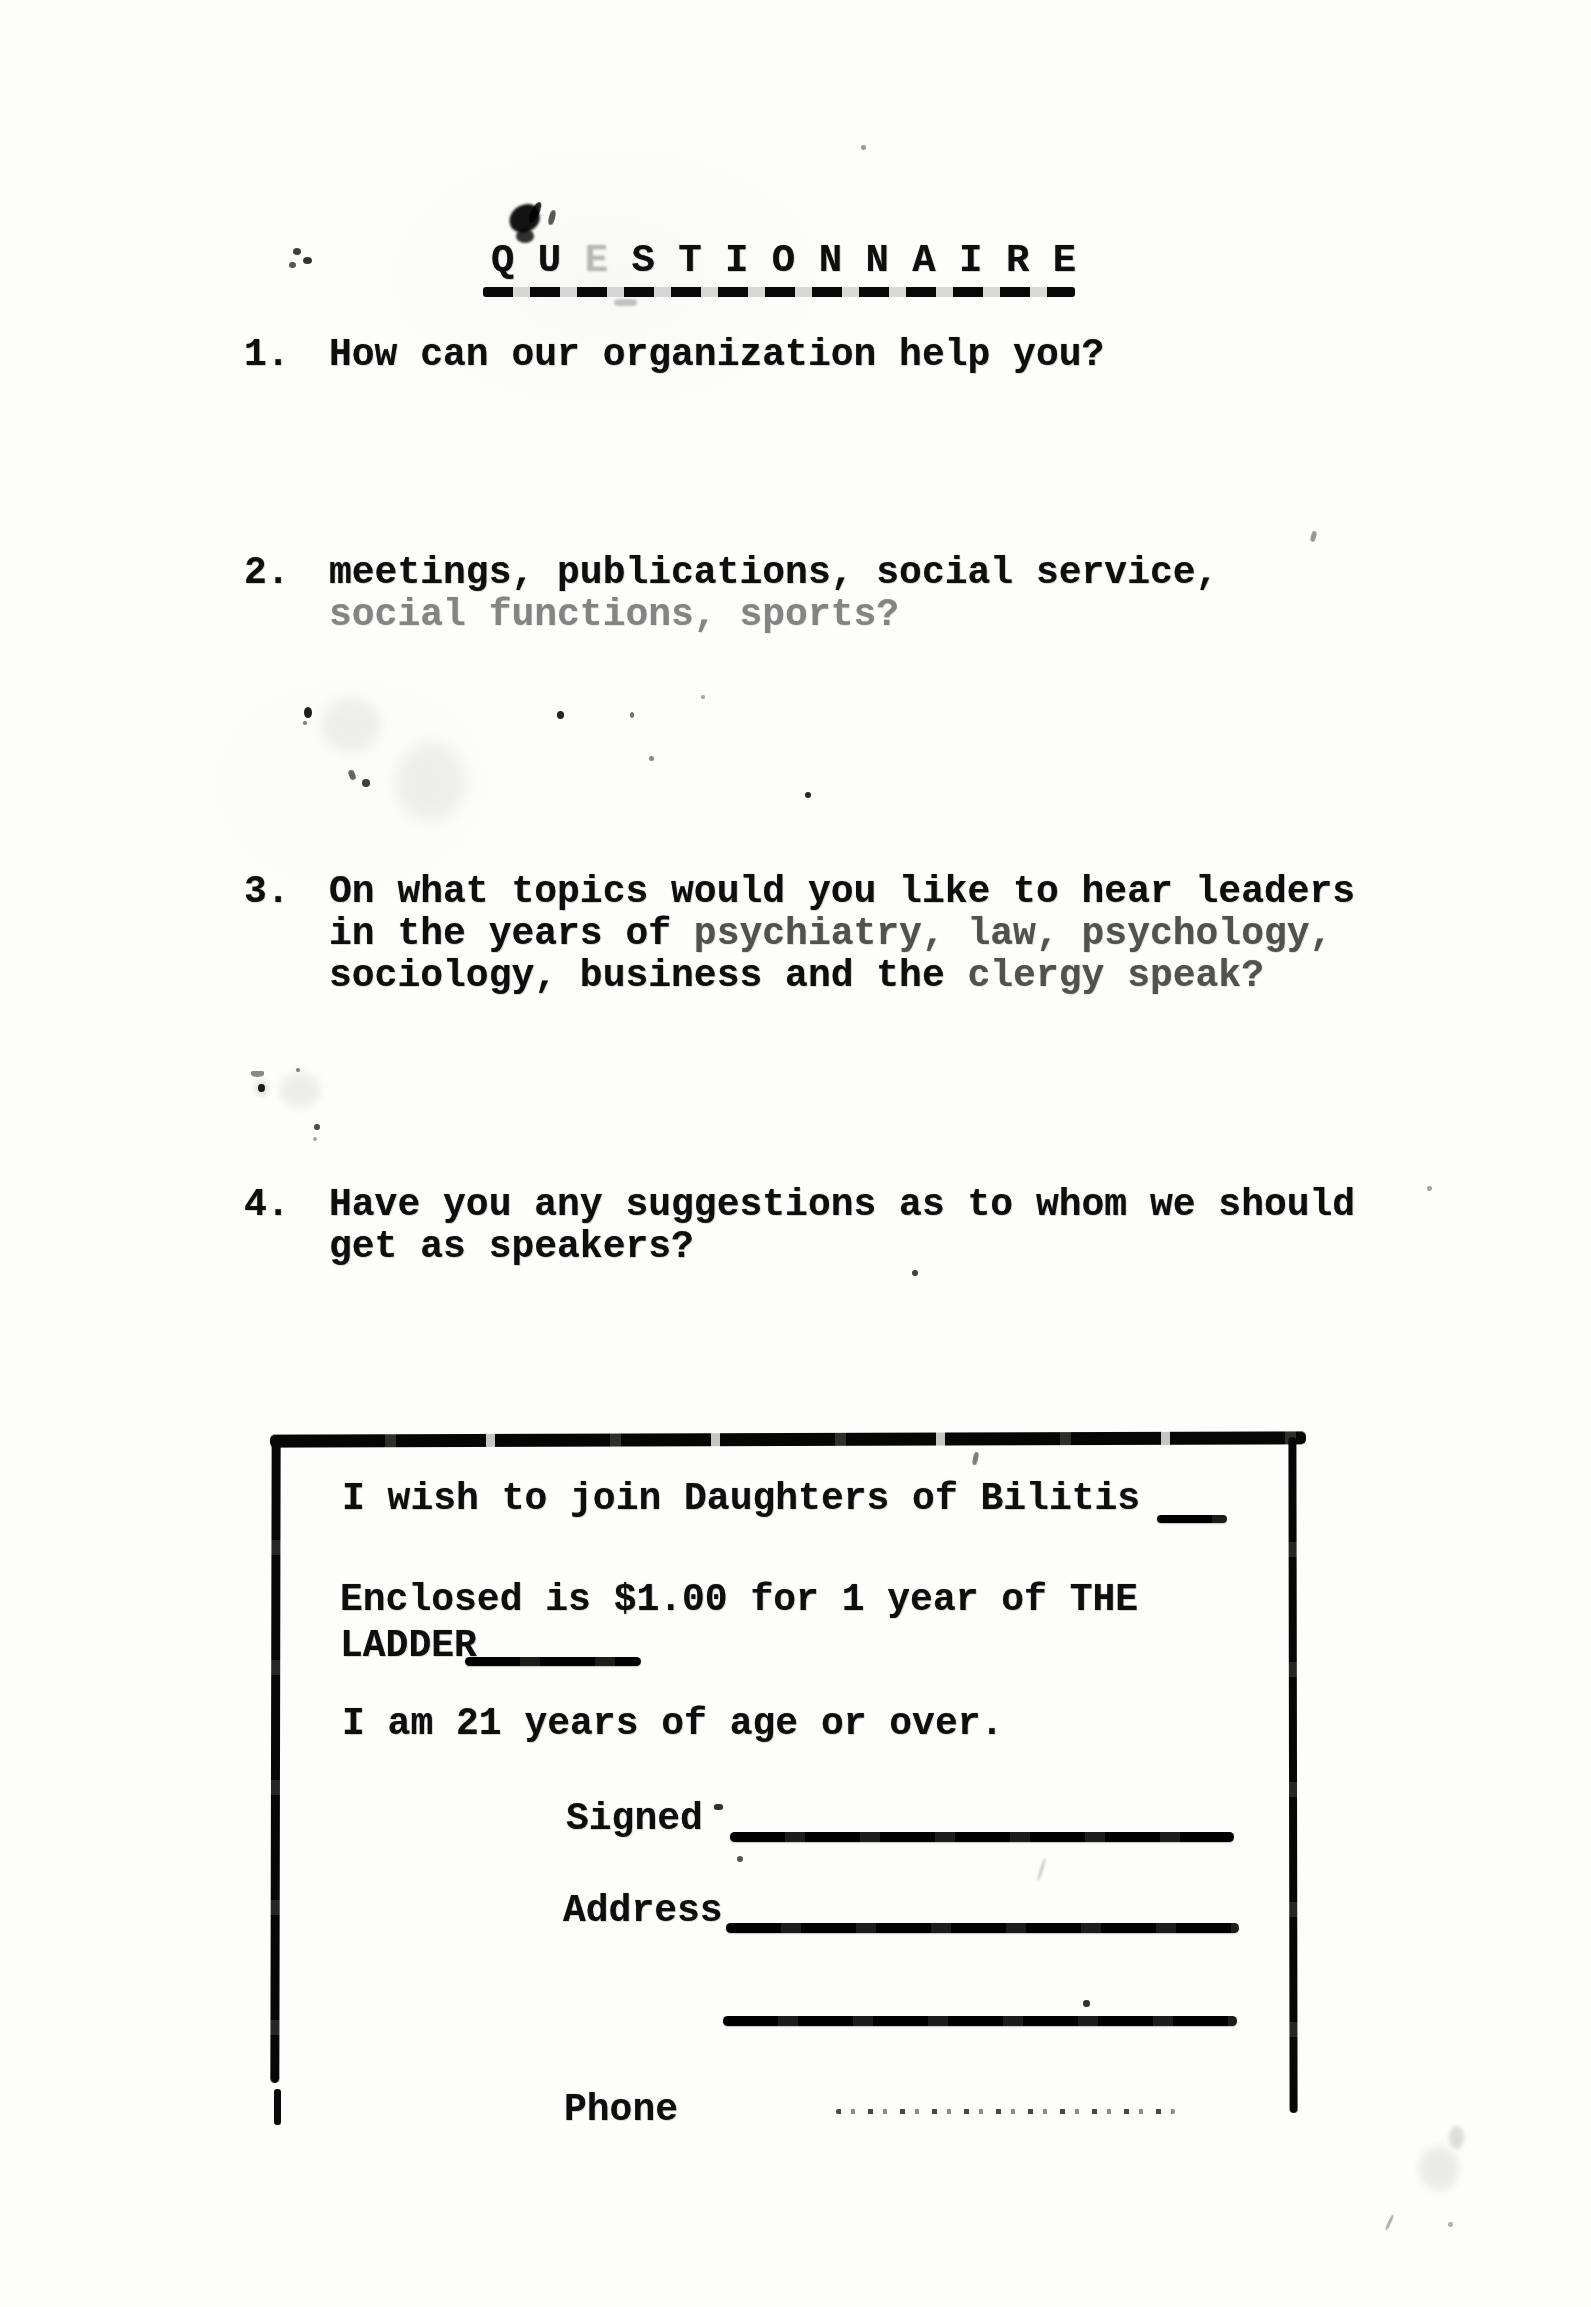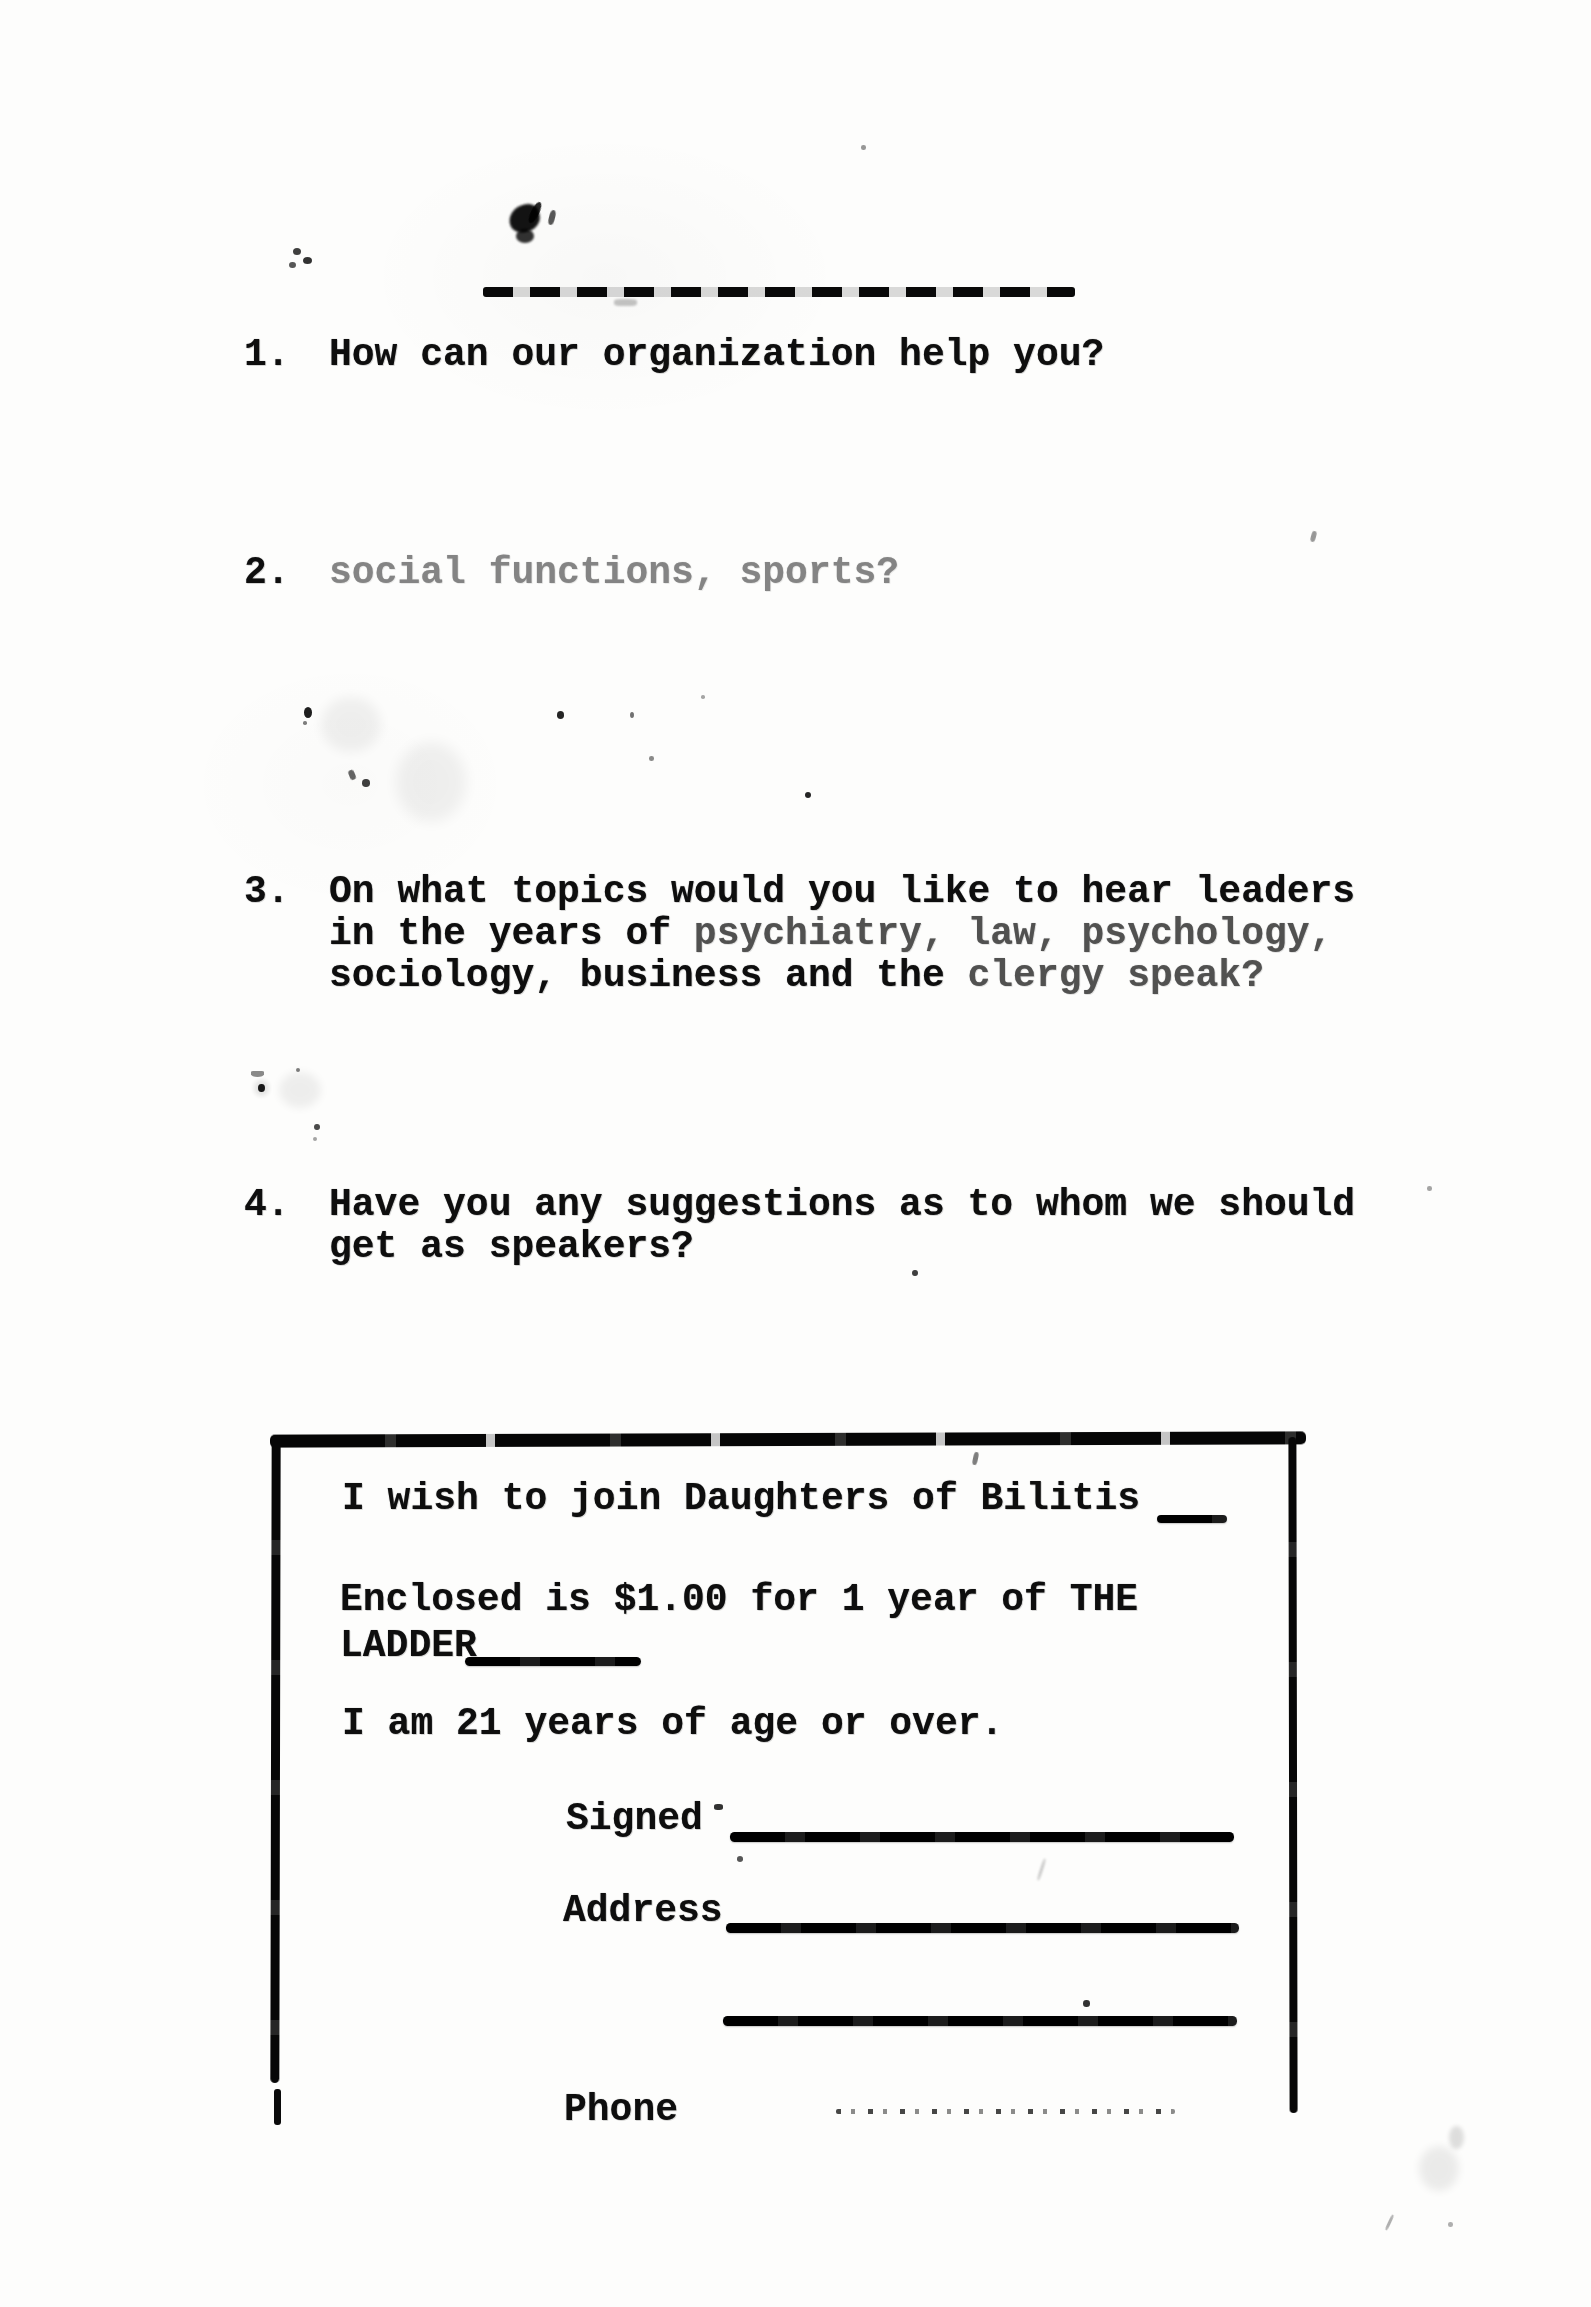--- a/index.html
+++ b/index.html
@@ -83,34 +83,36 @@
 
   <div class="speck" style="left:509px;top:205px;width:31px;height:27px;border-radius:62% 40% 55% 48%;opacity:.92;filter:blur(0.8px);transform:rotate(-16deg);"></div>
   <div class="speck" style="left:531px;top:201px;width:7.5px;height:23px;opacity:.85;filter:blur(0.5px);transform:rotate(26deg);"></div>
   <div class="speck" style="left:516px;top:229px;width:18px;height:13.5px;opacity:.8;filter:blur(1px);"></div>
   <div class="speck" style="left:549px;top:210px;width:6px;height:15px;opacity:.65;filter:blur(0.5px);transform:rotate(14deg);border-radius:40%;"></div>
 
   <div class="speck" style="left:293px;top:248px;width:8px;height:7px;opacity:.75;filter:blur(0.5px);"></div>
   <div class="speck" style="left:303px;top:257px;width:9px;height:7px;opacity:.8;filter:blur(0.5px);"></div>
   <div class="speck" style="left:289px;top:262px;width:6.5px;height:6px;opacity:.65;filter:blur(0.5px);"></div>
 
+  <div class="tw abs title"><span>Q U </span><span class="title-faint">E</span><span> S T I O N N A I R E</span></div>
   <div class="abs title-underline"></div>
   <div class="speck" style="left:614px;top:299px;width:23px;height:6.5px;opacity:.22;filter:blur(1px);border-radius:30%;"></div>
   <div class="speck" style="left:861px;top:145px;width:4.5px;height:4.5px;opacity:.4;filter:blur(0.5px);"></div>
 
   <div class="abs question" style="top:334px;">
     <span class="tw qnum">1.</span>
     <div class="qlines">
       <div class="tw">How can our organization help you?</div>
     </div>
   </div>
 
   <div class="abs question" style="top:552px;">
     <span class="tw qnum">2.</span>
     <div class="qlines">
+      <div class="tw">meetings, publications, social service,</div>
       <div class="tw ink-faint">social functions, sports?</div>
     </div>
   </div>
   <div class="speck" style="left:1311px;top:531px;width:5px;height:11px;opacity:.4;filter:blur(0.5px);transform:rotate(15deg);border-radius:40%;"></div>
 
   <div class="speck" style="left:304px;top:707px;width:8px;height:10.5px;opacity:.88;filter:blur(0.4px);"></div>
   <div class="speck" style="left:303px;top:721px;width:3.5px;height:3.5px;opacity:.5;"></div>
   <div class="speck" style="left:557px;top:711px;width:7px;height:7.5px;opacity:.85;filter:blur(0.4px);"></div>
   <div class="speck" style="left:630px;top:712px;width:4px;height:6px;opacity:.55;filter:blur(0.4px);"></div>
   <div class="speck" style="left:701px;top:695px;width:3.5px;height:3.5px;opacity:.35;"></div>

